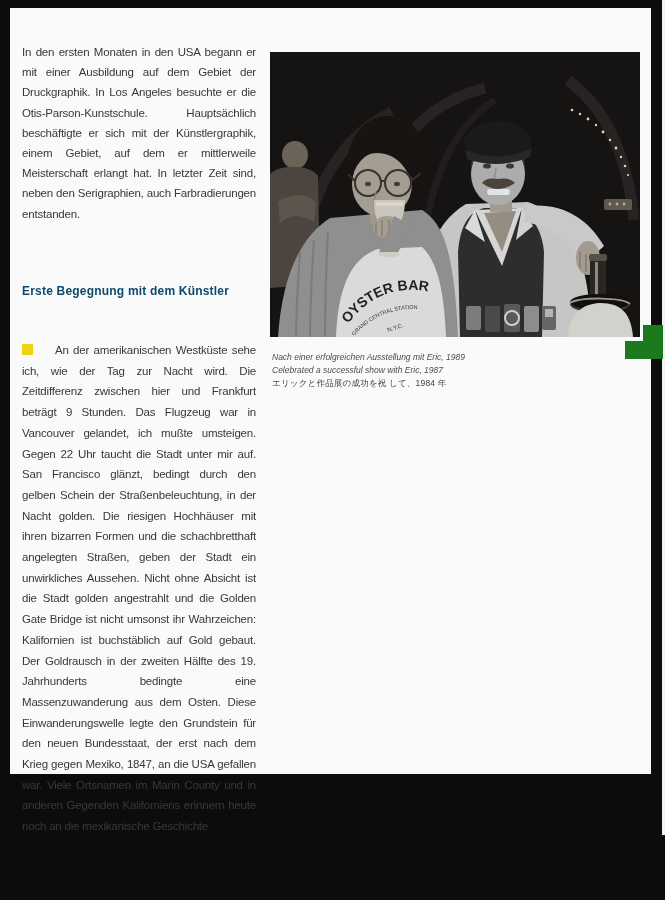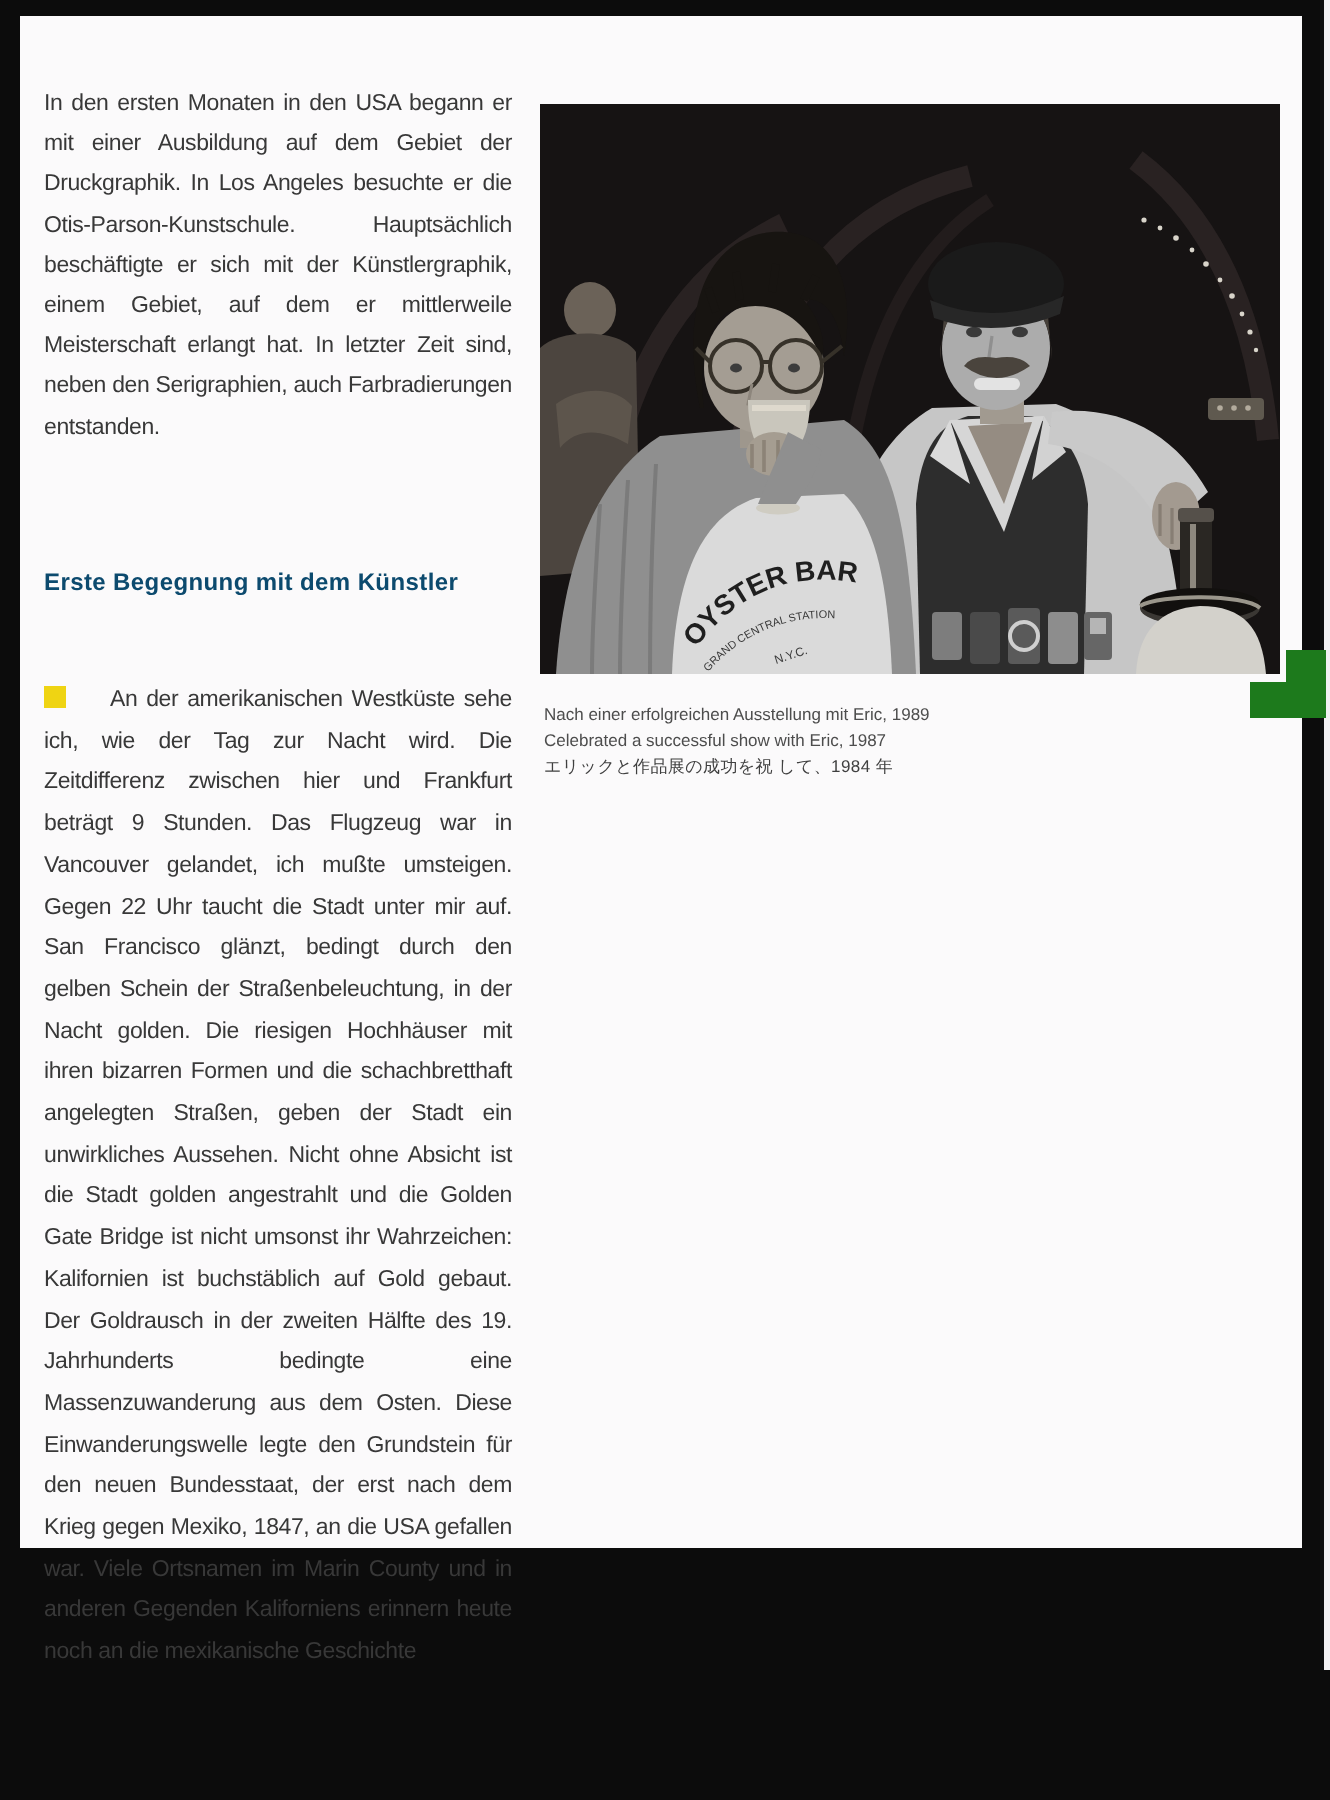--- a/index.html
+++ b/index.html
@@ -44,21 +44,21 @@
   }
   .photo-frame {
     position:absolute; left:260px; top:44px; width:370px; height:285px;
     background:#151313; overflow:hidden;
   }
   .photo-frame svg { display:block; }
   .captions {
     position:absolute; left:262px; top:343px; width:330px;
     font-size:8.5px; color:#4d4d4d; line-height:13.2px;
   }
-  .cap-it { display:block; }
+  .cap-it { font-style:italic; display:block; }
   .cap-jp { display:block; color:#3f3f3f; letter-spacing:0.2px; }
   .green-mark-a {
     position:absolute; left:643px; top:325px; width:20px; height:34px;
     background:#1d7a1c; z-index:6;
   }
   .green-mark-b {
     position:absolute; left:625px; top:341px; width:18px; height:18px;
     background:#1d7a1c; z-index:6;
   }
 </style>

